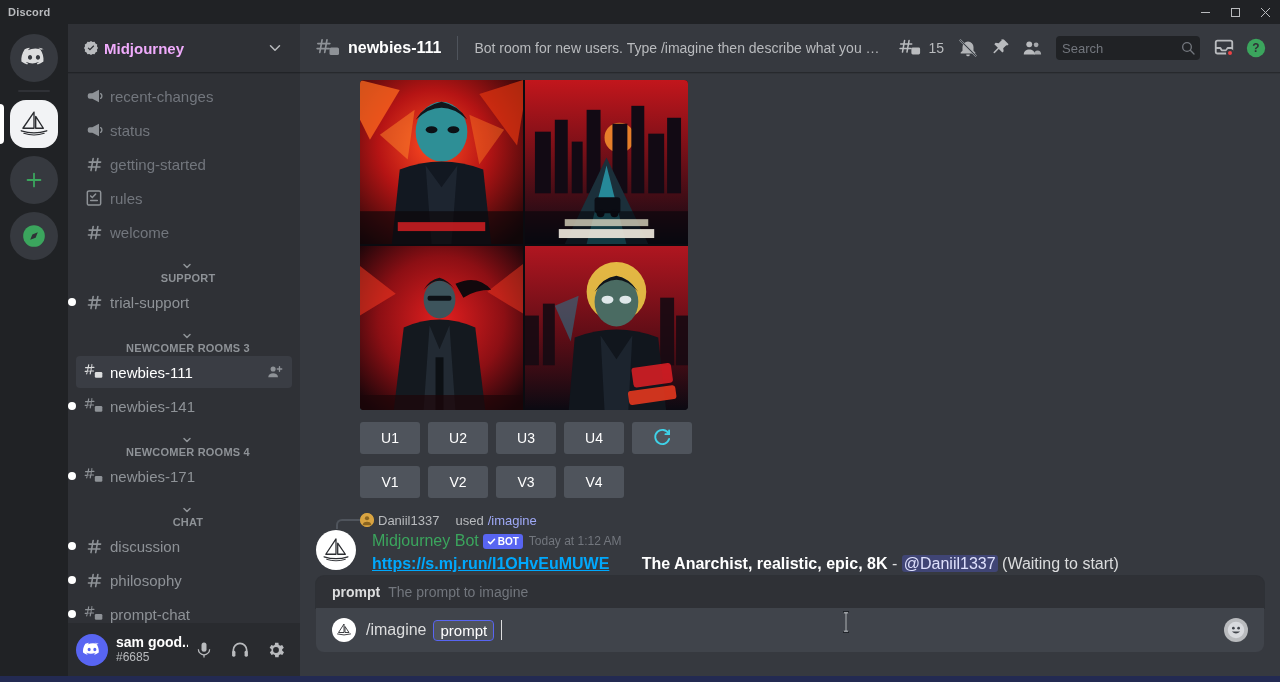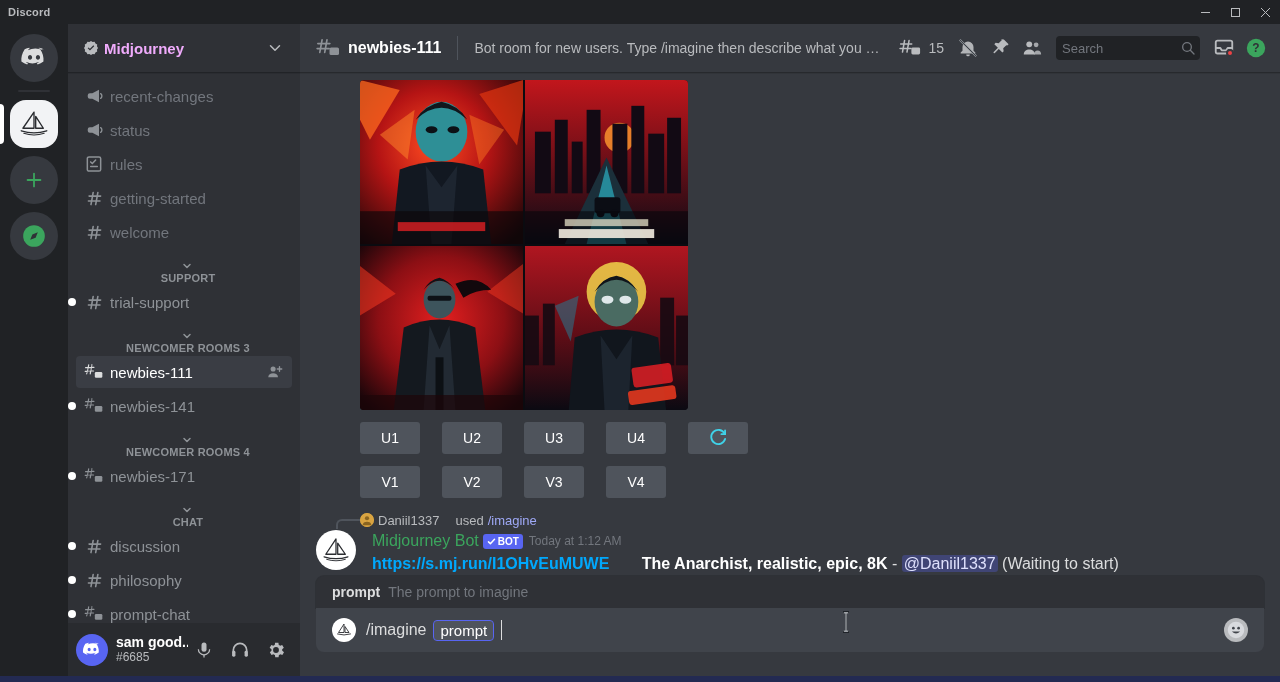--- a/index.html
+++ b/index.html
@@ -129,21 +129,21 @@
   
   .messages { flex:1; overflow:hidden; position:relative; padding-bottom:0; }
   .msg-inner { padding:0 0 8px 0; }
   .embed-imgs { margin:8px 0 0 60px; }
   .grid-img {
     width:328px; height:330px; border-radius:4px; overflow:hidden; display:grid;
     grid-template-columns:1fr 1fr; grid-template-rows:1fr 1fr; gap:2px; background:#0b0b10;
   }
   .tile { position:relative; overflow:hidden; }
   .btn-rows { margin:8px 0 0 60px; }
-  .btn-row { display:flex; gap:22px; margin-bottom:8px;margin-top:12px; }
+  .btn-row { display:flex; gap:8px; margin-bottom:8px;margin-top:12px; }
   .mjbtn {
     min-width:60px; height:32px; padding:2px 16px; background:#4f545c; color:#fff;
     border-radius:3px; font-size:14px; font-weight:500; border:0; cursor:pointer;
     display:flex; align-items:center; justify-content:center;
     font-family:"Liberation Sans", sans-serif;
   }
   .mjbtn.icon-btn { min-width:60px; }
 
   .msg-group { padding:2px 48px 0 16px; margin-top:12px; position:relative; }
   .reply-line {
@@ -162,21 +162,21 @@
             display:flex; align-items:center; justify-content:center; overflow:hidden; margin-right:16px; }
   .msg-main { flex:1; min-width:0; }
   .msg-head { display:flex; align-items:center; height:22px; }
   .author { font-size:16px; font-weight:500; color:#3ba55d; }
   .botbadge {
     background:#5865f2; color:#fff; font-size:10px; font-weight:600; border-radius:3px;
     padding:1px 4px; margin-left:4px; display:flex; align-items:center; gap:2px; height:15px;
   }
   .timestamp { font-size:12px; color:#72767d; margin-left:6px; }
   .msg-body { font-size:16px; line-height:1.375; color:#dcddde; margin-top:1px; }
-  .link { color:#00a8fc; font-weight:bold; }
+  .link { color:#00a8fc; font-weight:bold;text-decoration:underline; }
   .prompt-b { font-weight:bold; color:#fff;margin-left:28px; }
   .mention { background:rgba(88,101,242,.3); color:#dee0fc; border-radius:3px; padding:0 2px; }
 
   
   .cmd-hint {
     margin:0 16px; background:#2f3136; border-radius:8px 8px 0 0; padding:8px 16px;
     display:flex; align-items:center; box-shadow:0 0 0 1px rgba(4,4,5,.15);
   }
   .cmd-hint .ch-name { font-size:14px; font-weight:bold; color:#dcddde; }
   .cmd-hint .ch-desc { font-size:14px; color:#72767d; margin-left:8px; }
@@ -307,35 +307,35 @@
               <span class="cicon">
                 <svg width="20" height="20" viewBox="0 0 24 24" fill="currentColor">
                   <path d="M18 4.5v15l-8-4.2H7a2.5 2.5 0 01-2.5-2.5v-1.6A2.5 2.5 0 017 8.7h3L18 4.5z"></path>
                   <path d="M20 9.2a3.4 3.4 0 010 5.6" stroke="currentColor" stroke-width="1.6" fill="none" stroke-linecap="round"></path>
                 </svg>
               </span>
               <span class="cname">status</span>
             </div>
             <div class="chan chan-muted">
               <span class="cicon">
+                <svg width="20" height="20" viewBox="0 0 24 24" fill="currentColor">
+                  <path d="M10.2 3.5l-.6 3.3H6.4l.5-2.9a.8.8 0 00-1.6-.3l-.6 3.2H1.8a.8.8 0 000 1.6h2.6l-.6 3.4H1.1a.8.8 0 000 1.6h2.4l-.5 2.9a.8.8 0 001.6.3l.6-3.2h3.2l-.5 2.9a.8.8 0 001.6.3l.6-3.2h3.1a.8.8 0 000-1.6h-2.8l.6-3.4h2.9a.8.8 0 000-1.6h-2.6l.5-2.9a.8.8 0 00-1.6-.3zM9.3 8.4l-.6 3.4H5.5l.6-3.4h3.2z" transform="translate(4,1) scale(1.15)"></path>
+                </svg>
+              </span>
+              <span class="cname">getting-started</span>
+            </div>
+            <div class="chan chan-muted">
+              <span class="cicon">
                 <svg width="20" height="20" viewBox="0 0 24 24" fill="none" stroke="currentColor" stroke-width="1.8">
                   <rect x="4" y="3.5" width="16" height="17" rx="2"></rect>
                   <path d="M8 9.5l2 2 4-4.2" stroke-linecap="round" stroke-linejoin="round"></path>
                   <path d="M8 15h8" stroke-linecap="round"></path>
                 </svg>
               </span>
               <span class="cname">rules</span>
-            </div>
-            <div class="chan chan-muted">
-              <span class="cicon">
-                <svg width="20" height="20" viewBox="0 0 24 24" fill="currentColor">
-                  <path d="M10.2 3.5l-.6 3.3H6.4l.5-2.9a.8.8 0 00-1.6-.3l-.6 3.2H1.8a.8.8 0 000 1.6h2.6l-.6 3.4H1.1a.8.8 0 000 1.6h2.4l-.5 2.9a.8.8 0 001.6.3l.6-3.2h3.2l-.5 2.9a.8.8 0 001.6.3l.6-3.2h3.1a.8.8 0 000-1.6h-2.8l.6-3.4h2.9a.8.8 0 000-1.6h-2.6l.5-2.9a.8.8 0 00-1.6-.3zM9.3 8.4l-.6 3.4H5.5l.6-3.4h3.2z" transform="translate(4,1) scale(1.15)"></path>
-                </svg>
-              </span>
-              <span class="cname">getting-started</span>
             </div>
             <div class="chan chan-muted">
               <span class="cicon">
                 <svg width="20" height="20" viewBox="0 0 24 24" fill="currentColor">
                   <path d="M10.2 3.5l-.6 3.3H6.4l.5-2.9a.8.8 0 00-1.6-.3l-.6 3.2H1.8a.8.8 0 000 1.6h2.6l-.6 3.4H1.1a.8.8 0 000 1.6h2.4l-.5 2.9a.8.8 0 001.6.3l.6-3.2h3.2l-.5 2.9a.8.8 0 001.6.3l.6-3.2h3.1a.8.8 0 000-1.6h-2.8l.6-3.4h2.9a.8.8 0 000-1.6h-2.6l.5-2.9a.8.8 0 00-1.6-.3zM9.3 8.4l-.6 3.4H5.5l.6-3.4h3.2z" transform="translate(4,1) scale(1.15)"></path>
                 </svg>
               </span>
               <span class="cname">welcome</span>
             </div>
             <div class="cat">

